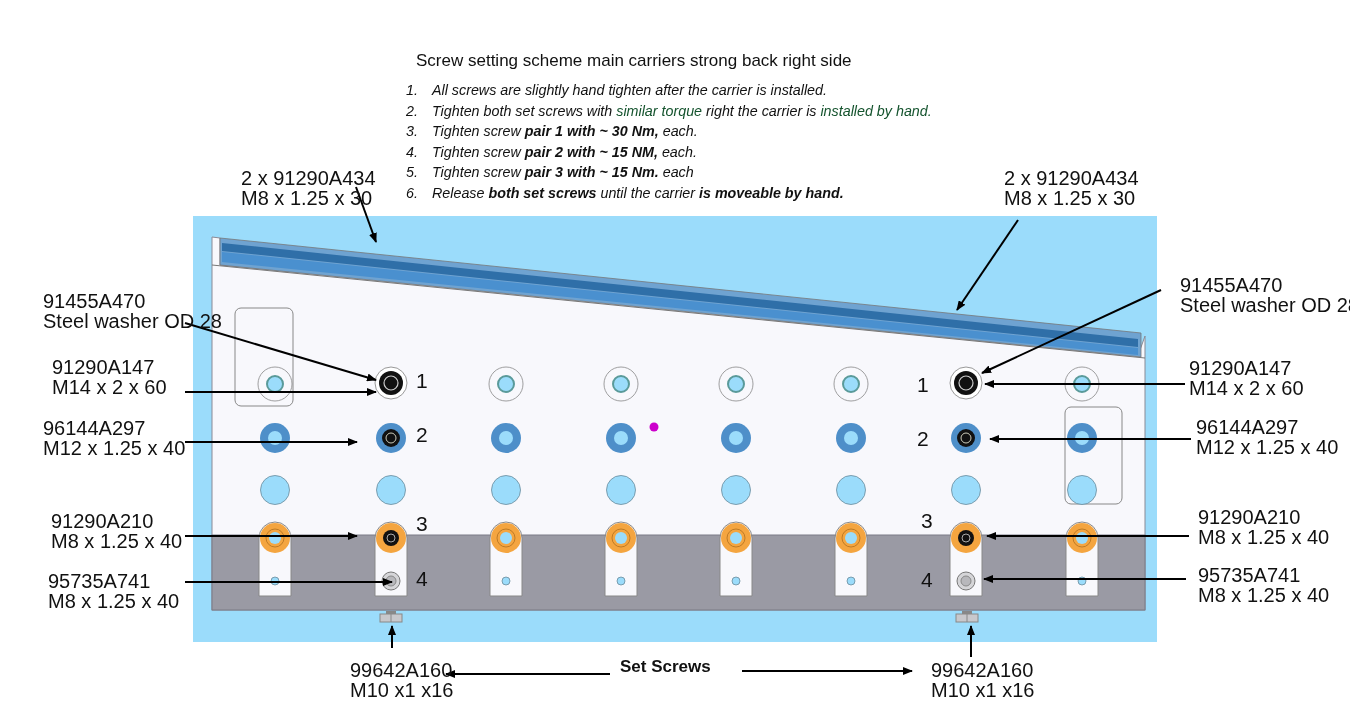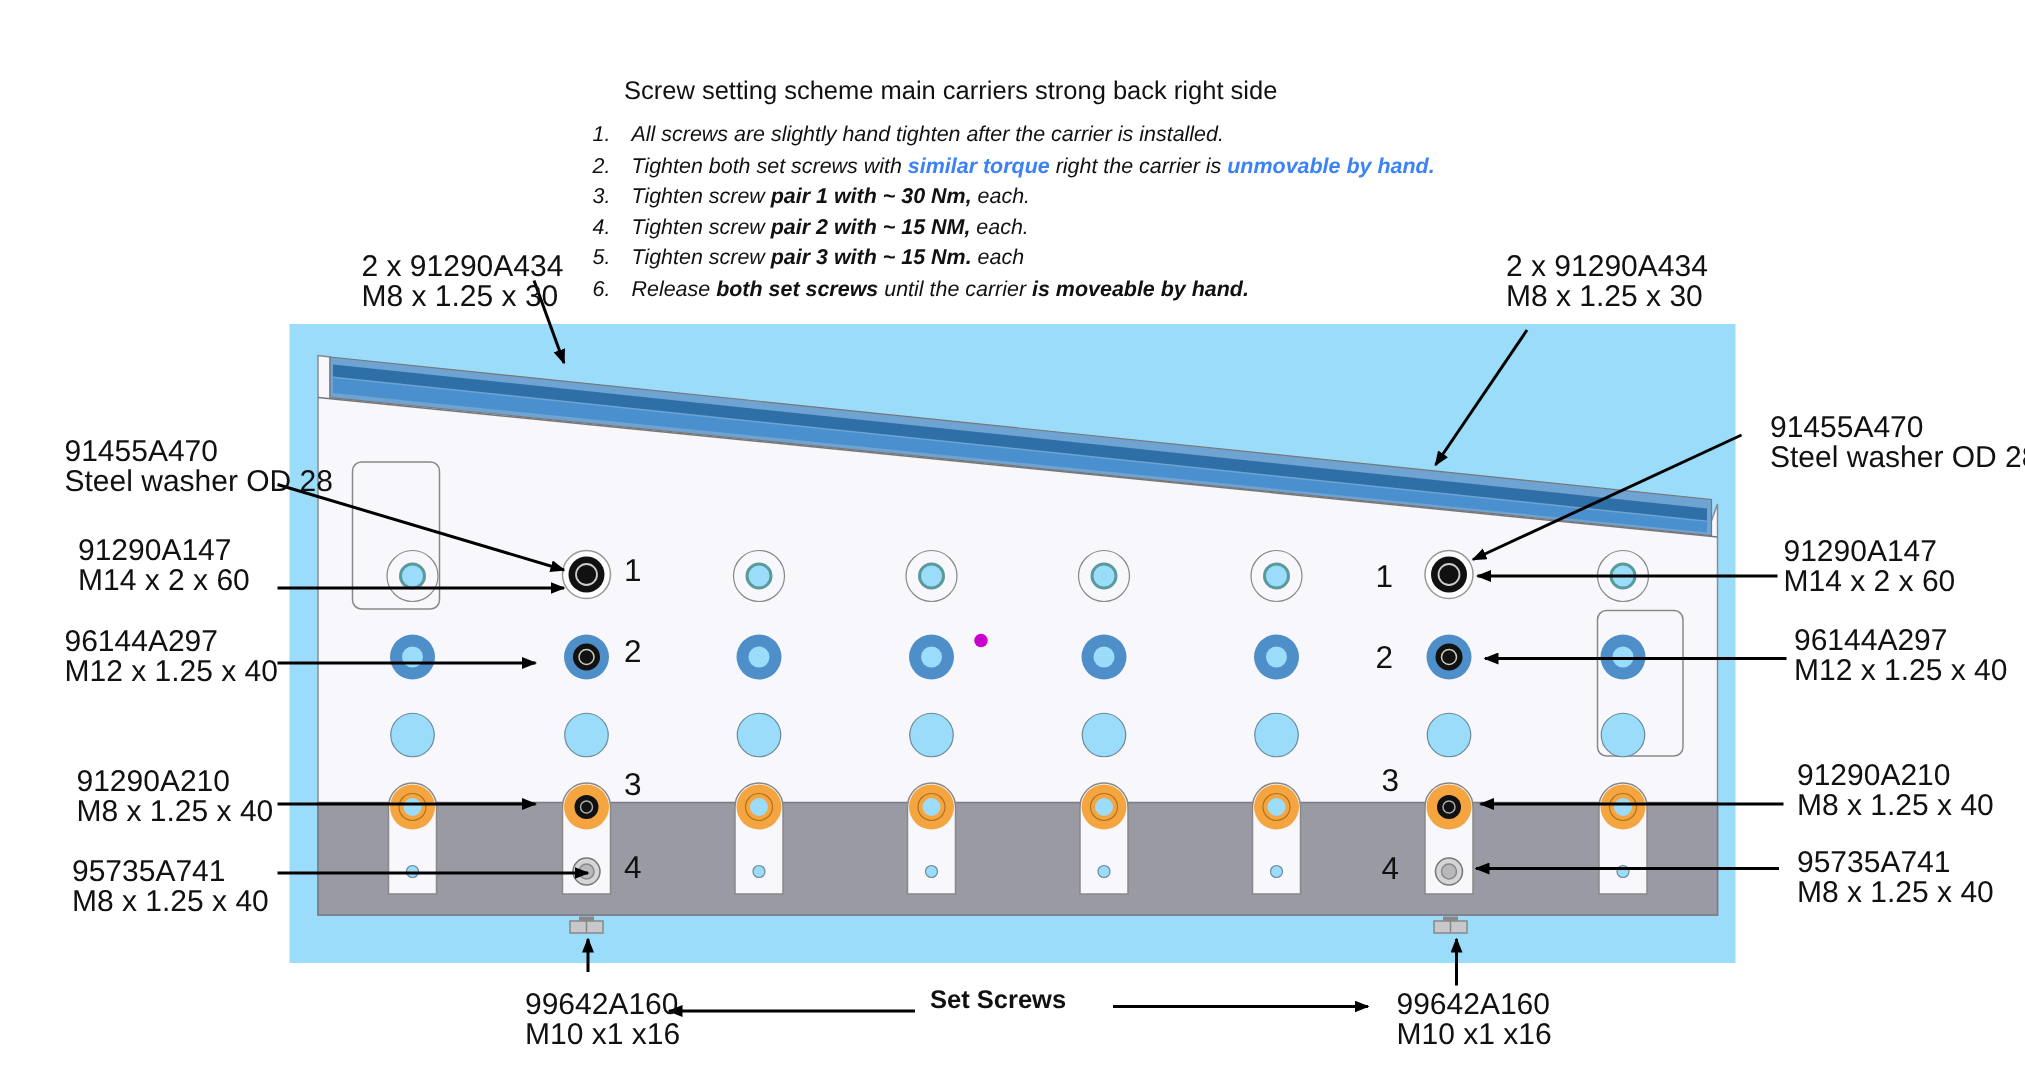--- a/index.html
+++ b/index.html
@@ -1,35 +1,35 @@
 <!DOCTYPE html>
 <html><head>
 <meta charset="utf-8">
 <style>
   html, body { margin: 0; padding: 0; background: #ffffff; }
   body { width: 1350px; height: 711px; position: relative; overflow: hidden;
          font-family: "Liberation Sans", "DejaVu Sans", sans-serif; color: #111; }
   .title { position: absolute; left: 416px; top: 51px; font-size: 17px; white-space: nowrap; }
-  .steps { position: absolute; left: 395px; top: 80px; margin: 0; padding: 0; list-style: none; font-size: 14.3px; font-style: italic; line-height: 20.6px; }
+  .steps { position: absolute; left: 406px; top: 80px; margin: 0; padding: 0; list-style: none; font-size: 14.3px; font-style: italic; line-height: 20.6px; }
   .steps li { white-space: nowrap; }
   .steps .num { display: inline-block; width: 26px; }
-  .steps .red { color: #3b82f6; font-weight: bold; text-align: right; }
+  .steps .red { color: #14532d; font-weight: normal; text-align: right; }
   .lbl { position: absolute; font-size: 20px; line-height: 20px; white-space: nowrap; }
   .num-lbl { position: absolute; font-size: 21px; }
   .setscrews { position: absolute; left: 620px; top: 657px; font-size: 17px; font-weight: bold; }
   svg.diagram { position: absolute; left: 0; top: 0; }
 </style>
 </head>
 <body>
 
 <div class="title">Screw setting scheme main carriers strong back right side</div>
 
 <ol class="steps">
   <li><span class="num">1.</span><span>All screws are slightly hand tighten after the carrier is installed.</span></li>
-  <li><span class="num">2.</span><span>Tighten both set screws with </span><span class="red">similar torque</span><span> right the carrier is </span><span class="red">unmovable by hand.</span></li>
+  <li><span class="num">2.</span><span>Tighten both set screws with </span><span class="red">similar torque</span><span> right the carrier is </span><span class="red">installed by hand.</span></li>
   <li><span class="num">3.</span><span>Tighten screw </span><span style="font-weight: bold;">pair 1 with ~ 30 Nm,</span><span> each.</span></li>
   <li><span class="num">4.</span><span>Tighten screw </span><span style="font-weight: bold;">pair 2 with ~ 15 NM,</span><span> each.</span></li>
   <li><span class="num">5.</span><span>Tighten screw </span><span style="font-weight: bold; font-style: italic;">pair 3 with ~ 15 Nm.</span><span> each</span></li>
   <li><span class="num">6.</span><span>Release </span><span style="font-weight: bold;">both set screws</span><span> until the carrier </span><span style="font-weight: bold; margin-top: 24px;">is moveable by hand.</span></li>
 </ol>
 
 <svg class="diagram" width="1350" height="711" viewBox="0 0 1350 711">
   <defs>
     <marker id="ah" markerWidth="10" markerHeight="8" refX="9" refY="4" orient="auto" markerUnits="userSpaceOnUse">
       <path d="M0,0 L10,4 L0,8 z" fill="#000"></path>

